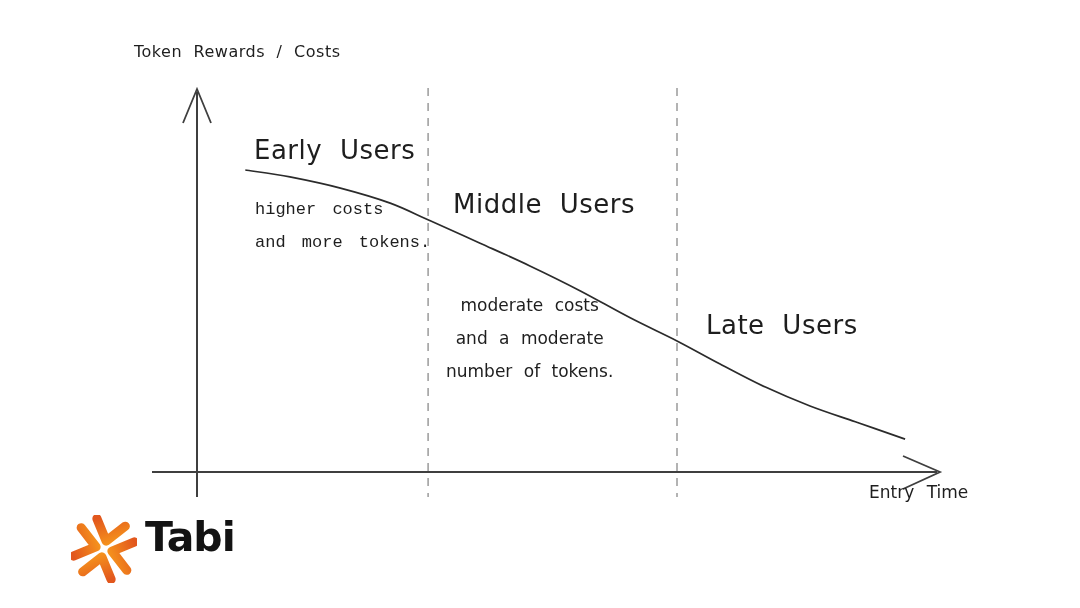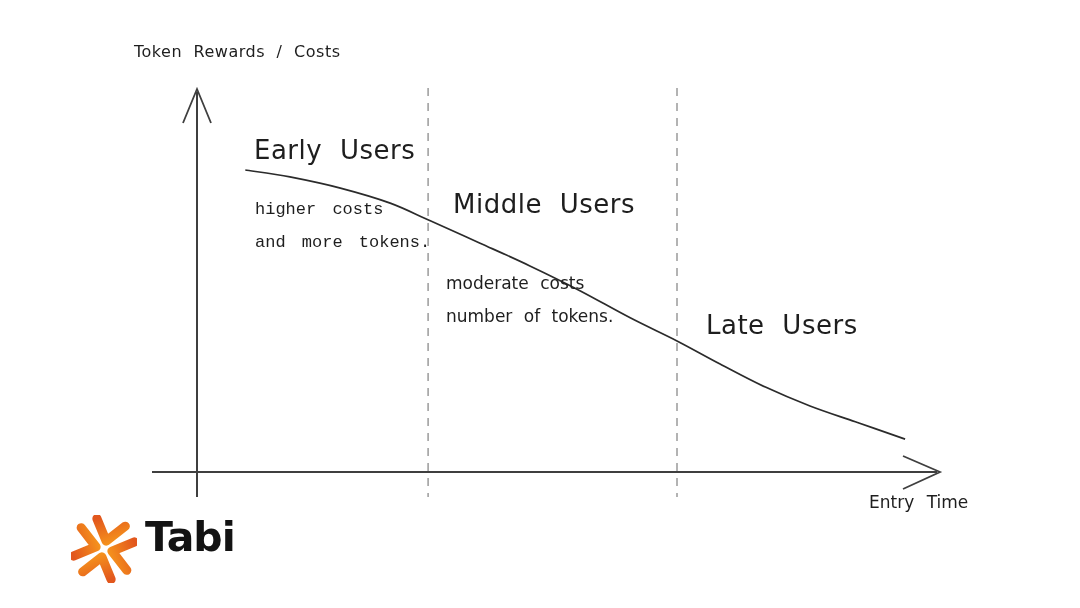--- a/index.html
+++ b/index.html
@@ -7,28 +7,28 @@
     position:relative;width:1040px;height:608px;background:#ffffff;
     font-family:"DejaVu Sans",sans-serif;color:#1e1e1e;overflow:hidden;
   }
   .plot{position:absolute;left:0;top:0;width:1080px;height:608px;}
   .axis{stroke:#3f3f3f;stroke-width:2;fill:none;}
   .arrowhead{stroke:#3f3f3f;stroke-width:1.8;fill:none;}
   .divider{stroke:#9a9a9a;stroke-width:1.5;stroke-dasharray:8 7;}
   .curve{stroke:#2b2b2b;stroke-width:1.7;fill:none;}
   .txt{position:absolute;white-space:nowrap;}
   .ylabel{left:134px;top:42px;font-size:16px;word-spacing:6px;letter-spacing:.5px;}
-  .xlabel{left:869px;top:492px;font-size:17px;word-spacing:7px;}
+  .xlabel{left:869px;top:482px;font-size:17px;word-spacing:7px;}
   .seg-title{font-size:26px;word-spacing:9px;letter-spacing:.5px;}
   .seg-title.early{left:254px;top:127px;margin-top:8px;}
   .seg-title.middle{left:453px;top:189px;}
   .seg-title.late{left:706px;top:310px;}
   .seg-desc{font-size:17px;line-height:33px;word-spacing:6px;}
   .seg-desc.early{left:255px;top:193px;font-family:Liberation Mono, monospace;}
-  .seg-desc.middle{left:446px;top:267px;}
+  .seg-desc.middle{left:446px;top:289px;text-align:center;}
   .seg-desc.late{left:709px;top:393px;}
   .seg-desc span{display:block;}
   .brand{position:absolute;left:71px;top:515px;display:flex;}
   .brand-icon{width:66px;height:68px;display:block;}
   .brand-word{font-size:41px;font-weight:700;color:#131313;letter-spacing:-1px;
               margin-left:8px;position:relative;top:-2px;}
 </style>
 </head>
 <body>
 
@@ -52,20 +52,21 @@
 
   <div class="txt seg-title early">Early Users</div>
   <div class="txt seg-desc early">
     <span>higher costs</span>
     <span>and more tokens.</span>
   </div>
 
   <div class="txt seg-title middle">Middle Users</div>
   <div class="txt seg-desc middle">
     <span>moderate costs</span>
+    <span>and a moderate</span>
     <span>number of tokens.</span>
   </div>
 
   <div class="txt seg-title late">Late Users</div>
 
   <div class="brand">
     <svg class="brand-icon" viewBox="-36 -36 72 72">
       <defs>
         <linearGradient id="og" x1="0%" y1="0%" x2="100%" y2="100%">
           <stop offset="0%" stop-color="#e2571d"></stop>

